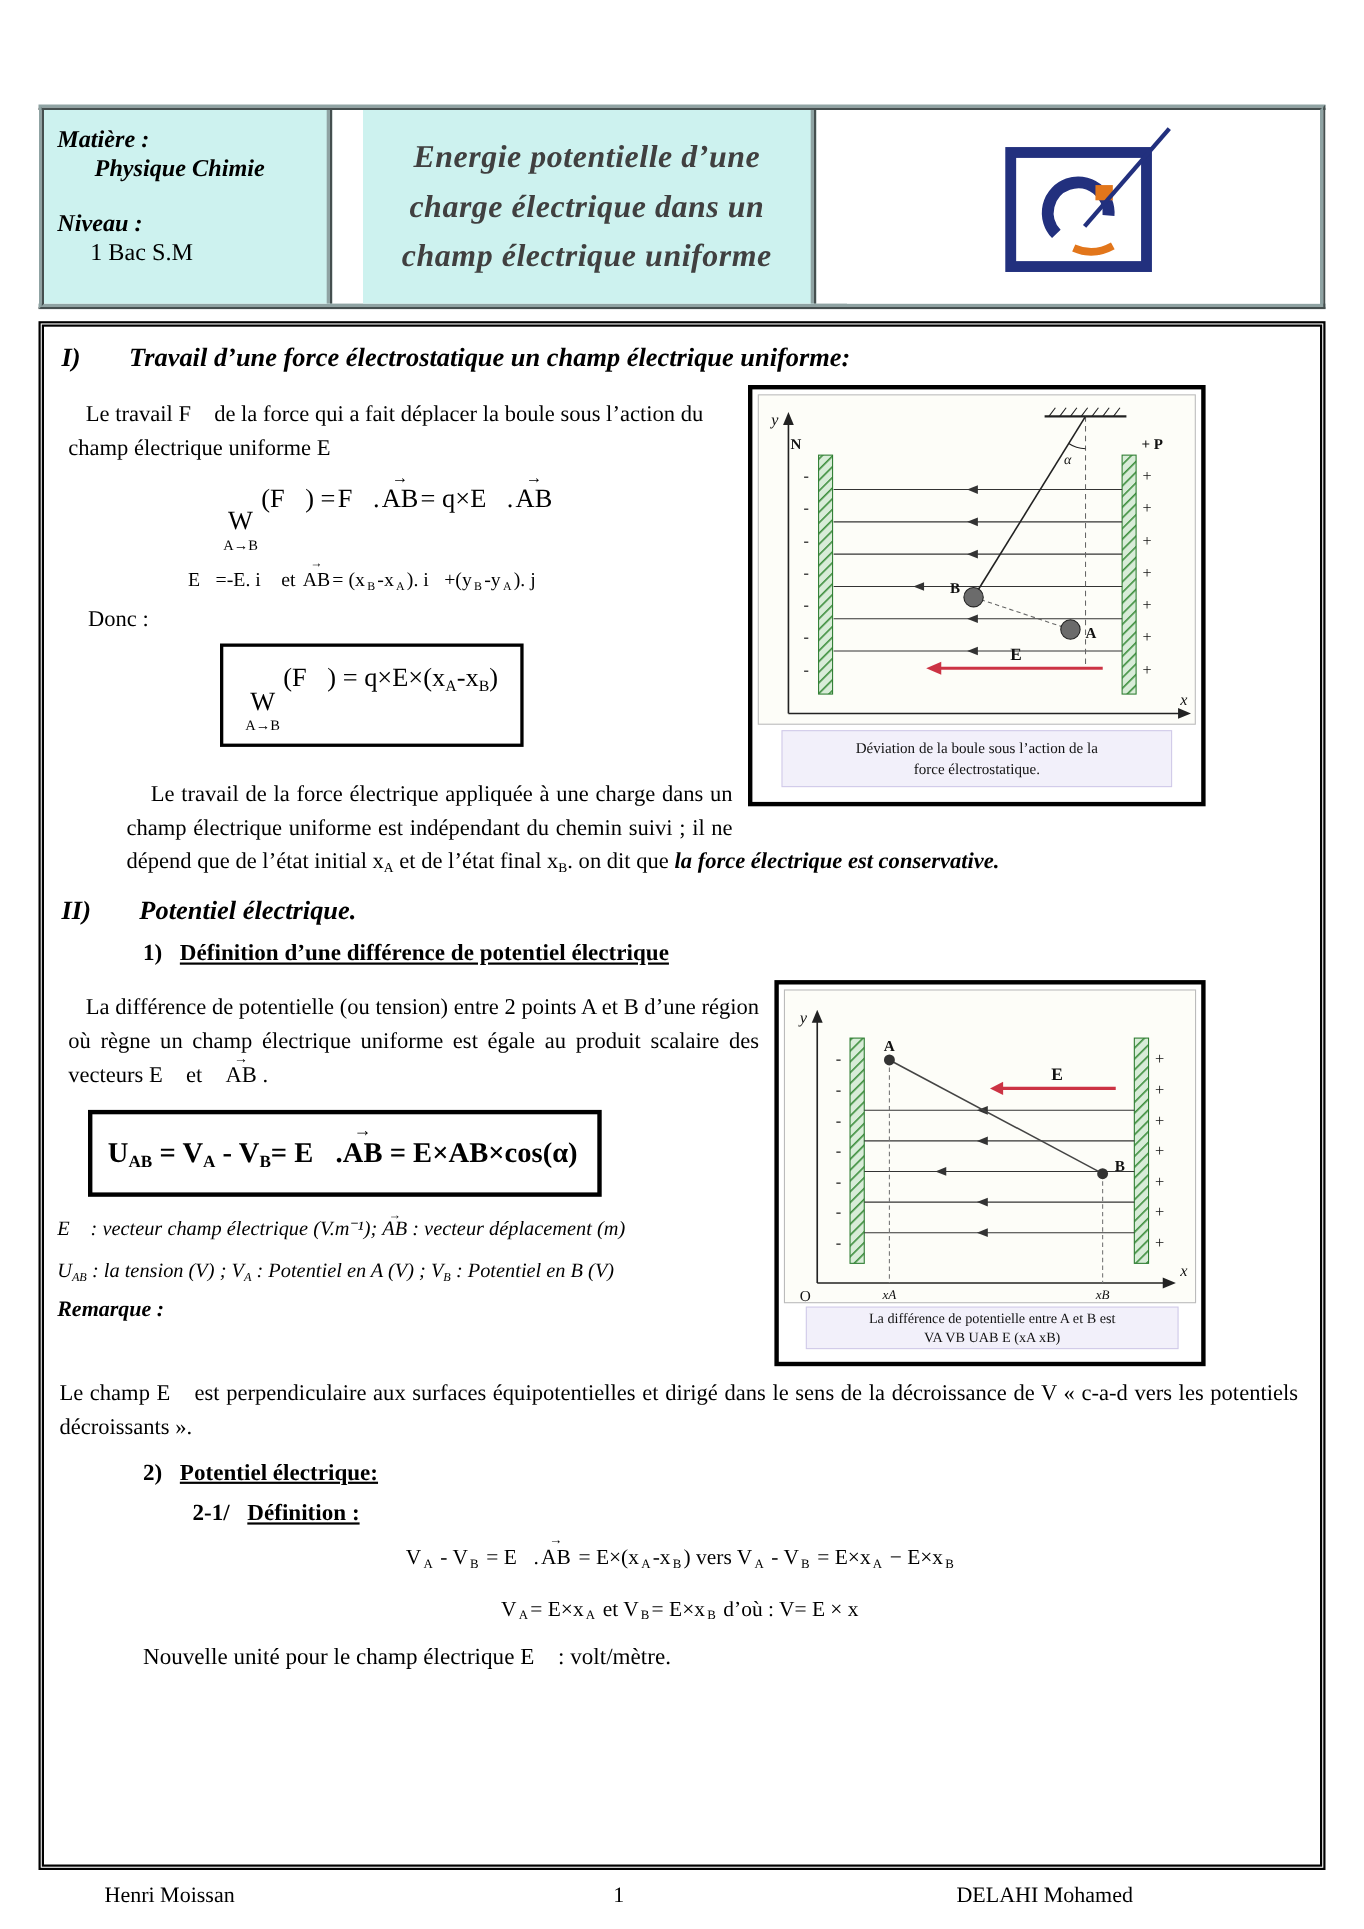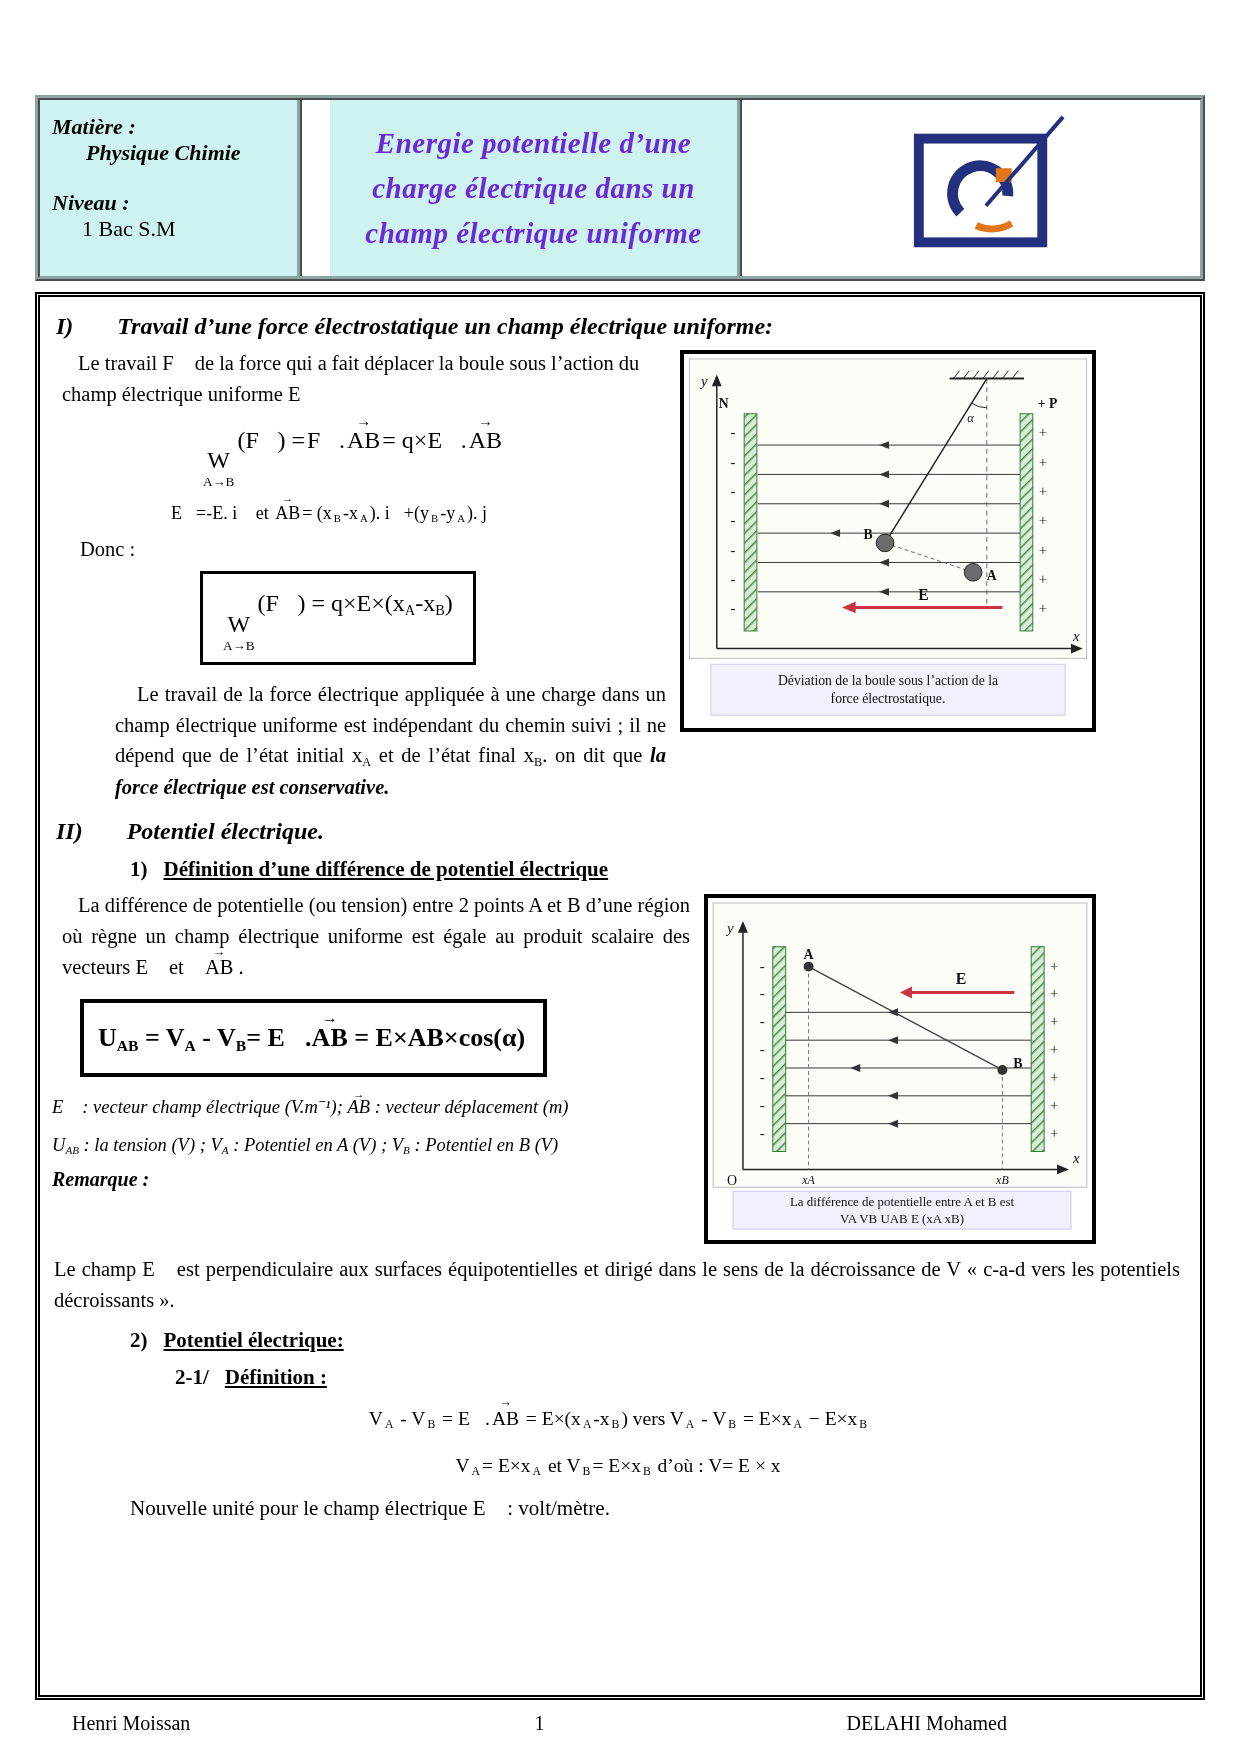--- a/index.html
+++ b/index.html
@@ -15,41 +15,41 @@
     position:absolute; left:35px; top:95px; width:1170px; height:186px;
     display:flex; border:5px ridge #8fa3a3; background:#fff;gap:28px;
   }
   .cell { border-right:5px ridge #8fa3a3; }
   .cell-left { width:262px; background:#cdf2ef; padding:14px 8px 10px 12px; }
   .cell-mid  { width:412px; background:#cdf2ef; display:flex; flex-direction:column; align-items:center; justify-content:center; gap:12px; }
   .cell-right{ flex:1; border-right:none; background:#fff; display:flex; align-items:center; justify-content:center; }
   .hl  { font-weight:bold; font-style:italic; font-size:22px; }
   .hv  { font-weight:bold; font-style:italic; font-size:22px; padding-left:34px; margin-bottom:24px; }
   .hv2 { font-size:22px; padding-left:30px; }
-  .title-line { font-weight:bold; font-style:italic; font-size:29px; color:#6d28d9; letter-spacing:.5px; }
+  .title-line { font-weight:bold; font-style:italic; font-size:29px; color:#404040; letter-spacing:.5px; }
 
   
   .frame {
     position:absolute; left:35px; top:292px; width:1170px; height:1408px;
     border:5px double #000; padding:10px 16px 0 12px; overflow:hidden; background:#fff;
   }
   .sec-h { display:flex; gap:44px; font-size:24px; font-weight:bold; font-style:italic; margin:6px 0 8px 4px; }
   .sec-h.h2m { margin-top:16px;font-style:italic; }
   .sub-h { font-size:21px; font-weight:bold; margin:12px 0 6px 78px; display:flex; gap:16px; }
   .sub-h .u { text-decoration:underline; }
   .sub-h.s21 { margin-left:123px; }
 
   .fig { float:right; border:4px solid #000; background:#fff; padding:3px; }
   .fig1 { margin:2px 88px 12px 14px; }
   .fig2 { margin:6px 88px 10px 14px; }
   .fig text { font-family:"Liberation Serif", serif; fill:#111; }
   .leftcol  { width:600px; }
   .leftcol2 { width:645px; }
 
-  .para { font-size:20.5px; line-height:1.5; margin:8px 0 6px 10px; }
+  .para { font-size:20.5px; line-height:1.5; margin:22px 0 6px 10px; }
   .indent { text-indent:16px; }
   .justify { text-align:justify; }
   .avec { font-size:20.5px; margin:8px 0 2px 28px; }
 
   .formula { font-size:24px; line-height:1.9; margin:8px 0; }
   .formula span { margin:0 1px; }
   .f1f { text-align:center; margin:8px 0 2px 0; }
   .f2f { font-size:18px; margin:8px 0 2px 118px; line-height:1.9; }
   .box1 { display:inline-block; border:3px solid #000; padding:8px 20px 10px 20px; margin:8px 0 6px 148px; font-size:24px; line-height:1.8; }
   .box2 { display:inline-block; border:4px solid #000; padding:12px 18px 12px 14px; margin:10px 0 8px 28px; font-size:26px; line-height:1.8;font-weight:bold; }
@@ -64,21 +64,21 @@
   .conc-p { width:950px; margin-left:63px; text-indent:22px; }
 
   .legend { font-size:18.5px; font-style:italic; margin:8px 0 2px 0; line-height:1.6; }
   .rem-label { font-size:20px; font-weight:bold; font-style:italic; margin:8px 0 0 0; }
   .rem-p { clear:both; margin:4px 4px 4px 2px; }
 
   .center-f { text-align:center; font-size:19.5px; margin:10px 0 2px 0; }
   .nouvelle { font-size:21px; margin:12px 0 0 78px; }
 
   
-  .footer { position:absolute; left:72px; top:1712px; width:935px; display:flex; font-size:20px; }
+  .footer { position:absolute; left:95px; top:1712px; width:935px; display:flex; font-size:20px; }
   .footer .l { flex:1; }
   .footer .c { width:40px; text-align:center; }
   .footer .r { flex:1; text-align:right; }
 </style>
 </head>
 <body>
 
 <div class="page">
 
   <div class="header">

